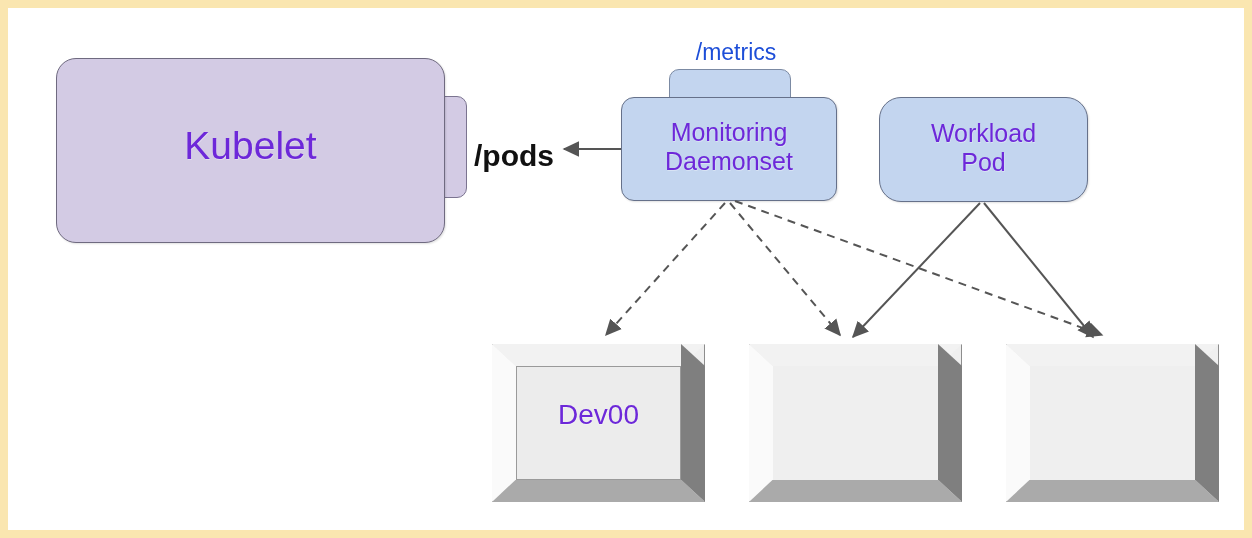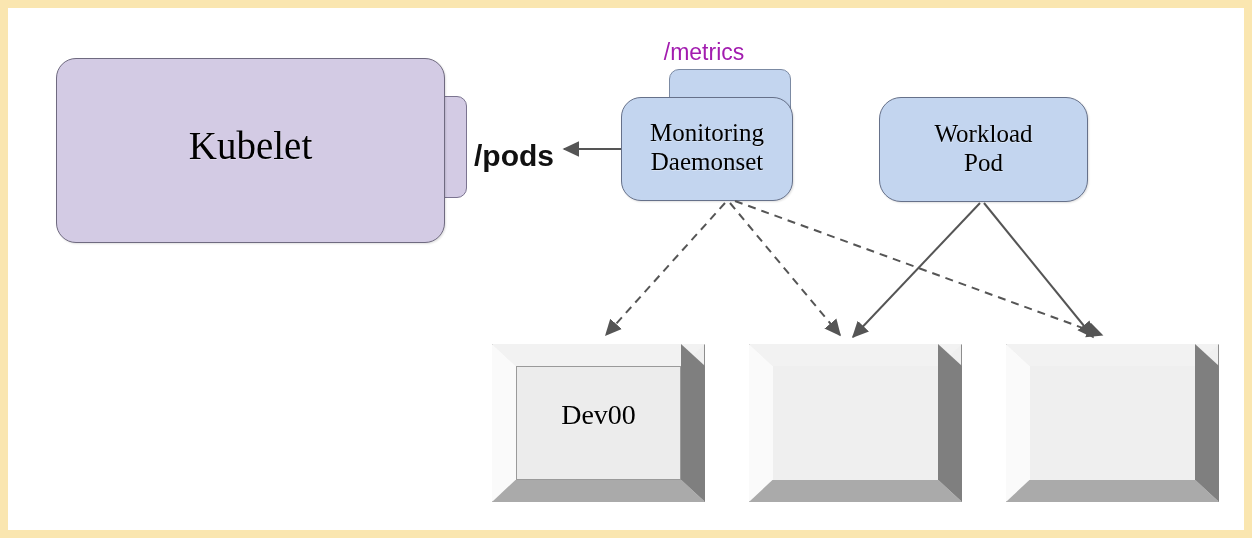--- a/index.html
+++ b/index.html
@@ -29,26 +29,25 @@
     height: 522px;
     background: #ffffff;
   }
 
   
   .node-label {
     position: absolute;
     left: 0;
     right: 0;
     text-align: center;
-    color: #000000;
+    color: #6d28d9;
     line-height: 1.16;
     white-space: pre-line;
     pointer-events: none;
     text-shadow: 0.5px 0.5px 0 rgba(255,255,255,0.35);
-    font-family: Liberation Serif, serif;
   }
 
   
   .kubelet-tab {
     position: absolute;
     left: 421px;
     top: 88px;
     width: 38px;
     height: 102px;
     background: #d3cbe4;
@@ -93,38 +92,38 @@
     width: 122px;
     height: 42px;
     background: #c3d5ef;
     border: 1.6px solid #7b8aa3;
     border-radius: 10px 10px 0 0;
     box-sizing: border-box;
     z-index: 1;
   }
   .metrics-text {
     position: absolute;
-    left: 576px;
+    left: 608px;
     top: 31px;
     width: 240px;
     text-align: center;
     font-size: 23px;
-    color: #a21caf;
+    color: #1d4ed8;
     white-space: nowrap;
     z-index: 3;
   }
   .mon-box {
     position: absolute;
     left: 613px;
     top: 89px;
-    width: 172px;
+    width: 216px;
     height: 104px;
     background: #c3d5ef;
     border: 1.6px solid #66718a;
-    border-radius: 20px;
+    border-radius: 13px;
     box-sizing: border-box;
     z-index: 2;
     box-shadow: 1px 1px 2px rgba(0,0,0,0.12);
   }
   .mon-box .node-label {
     top: 20px;
     font-size: 25px;
   }
 
   

